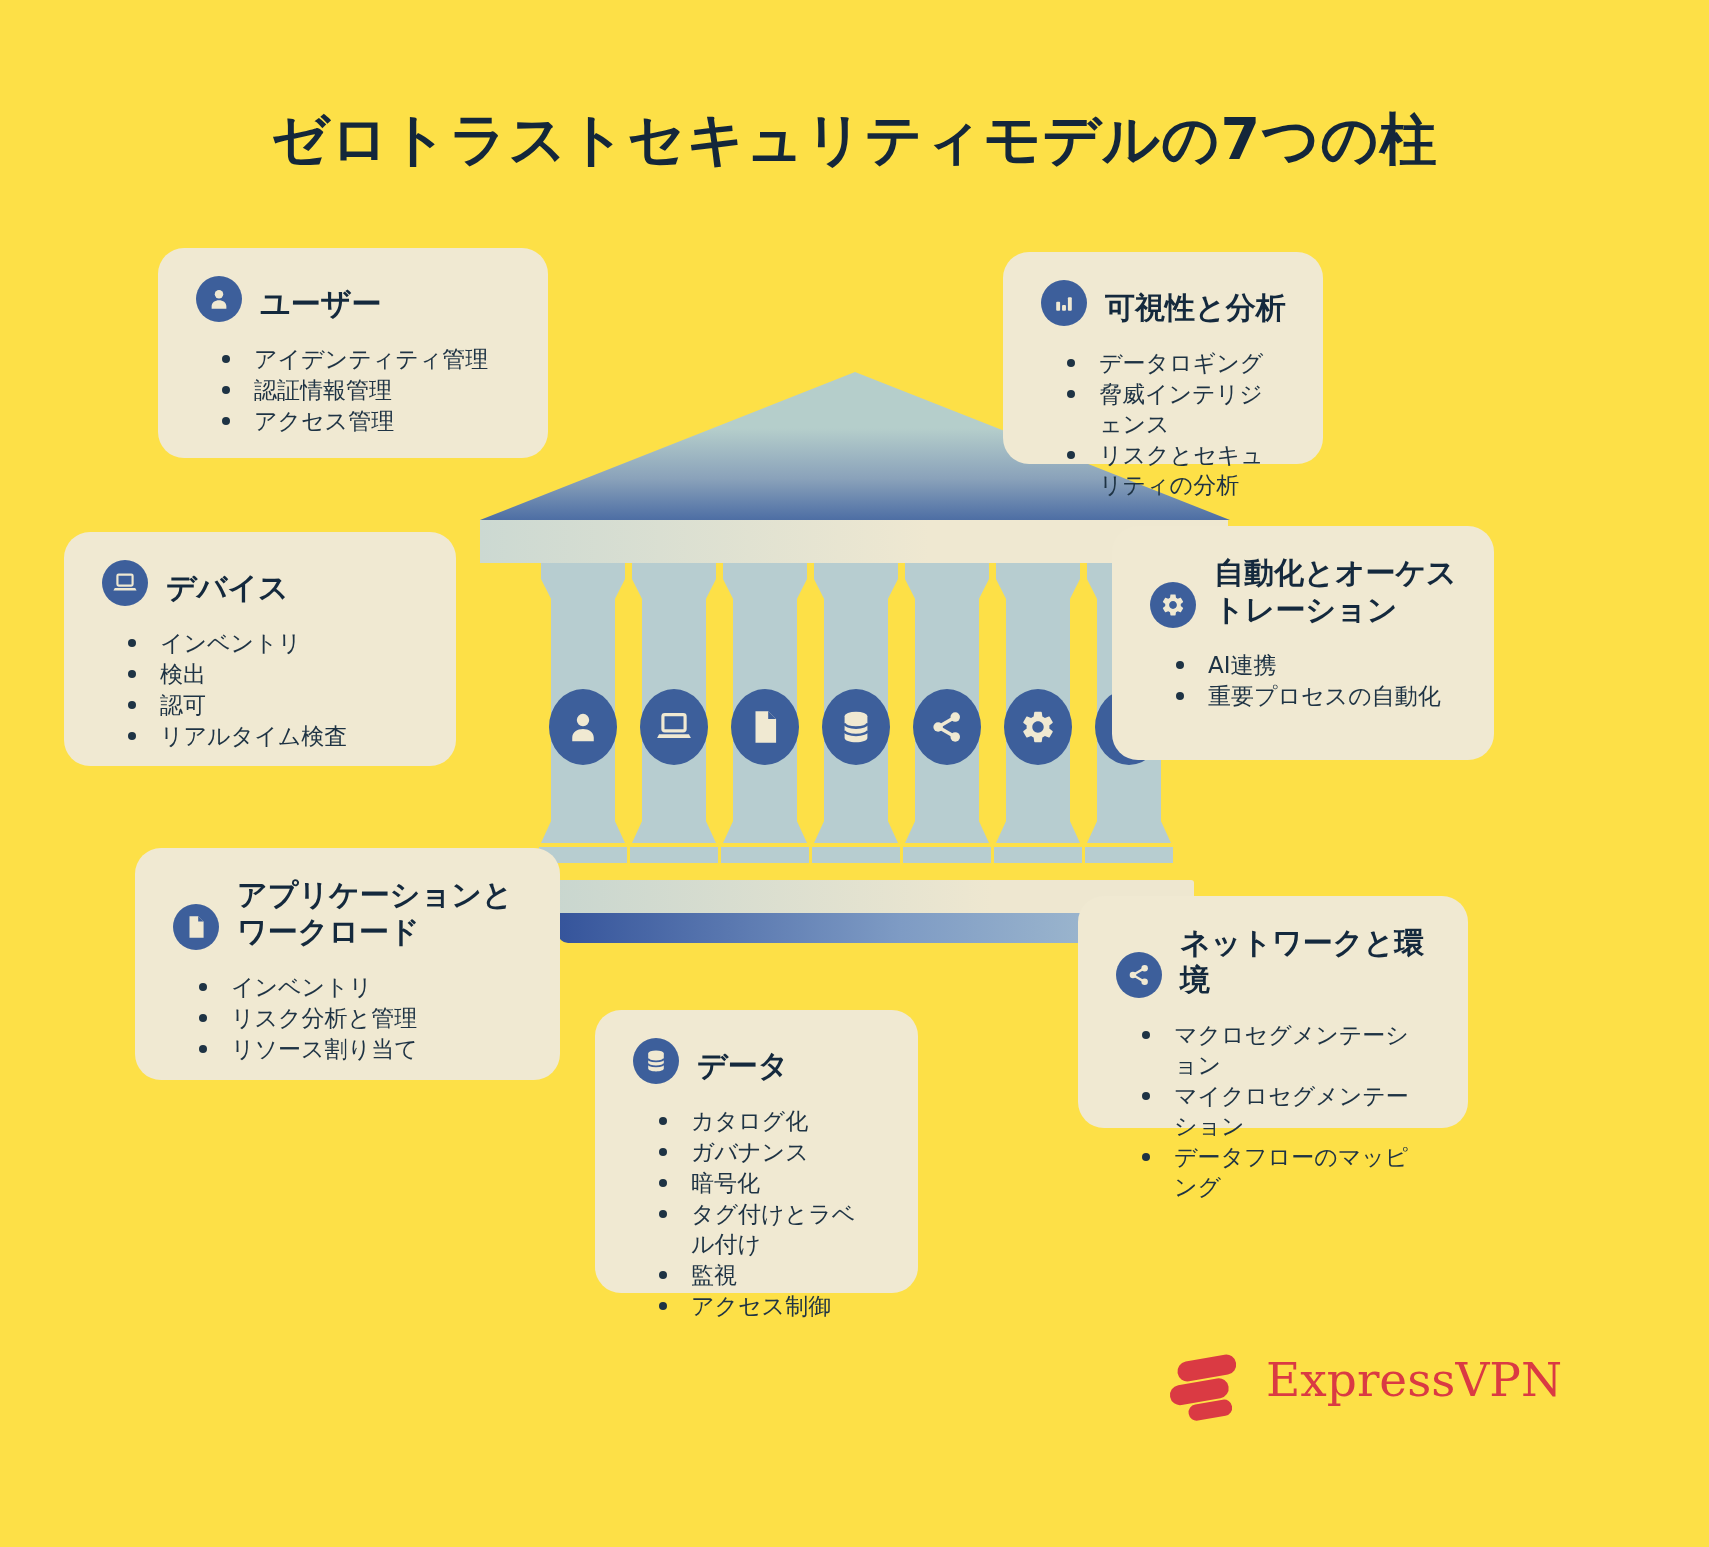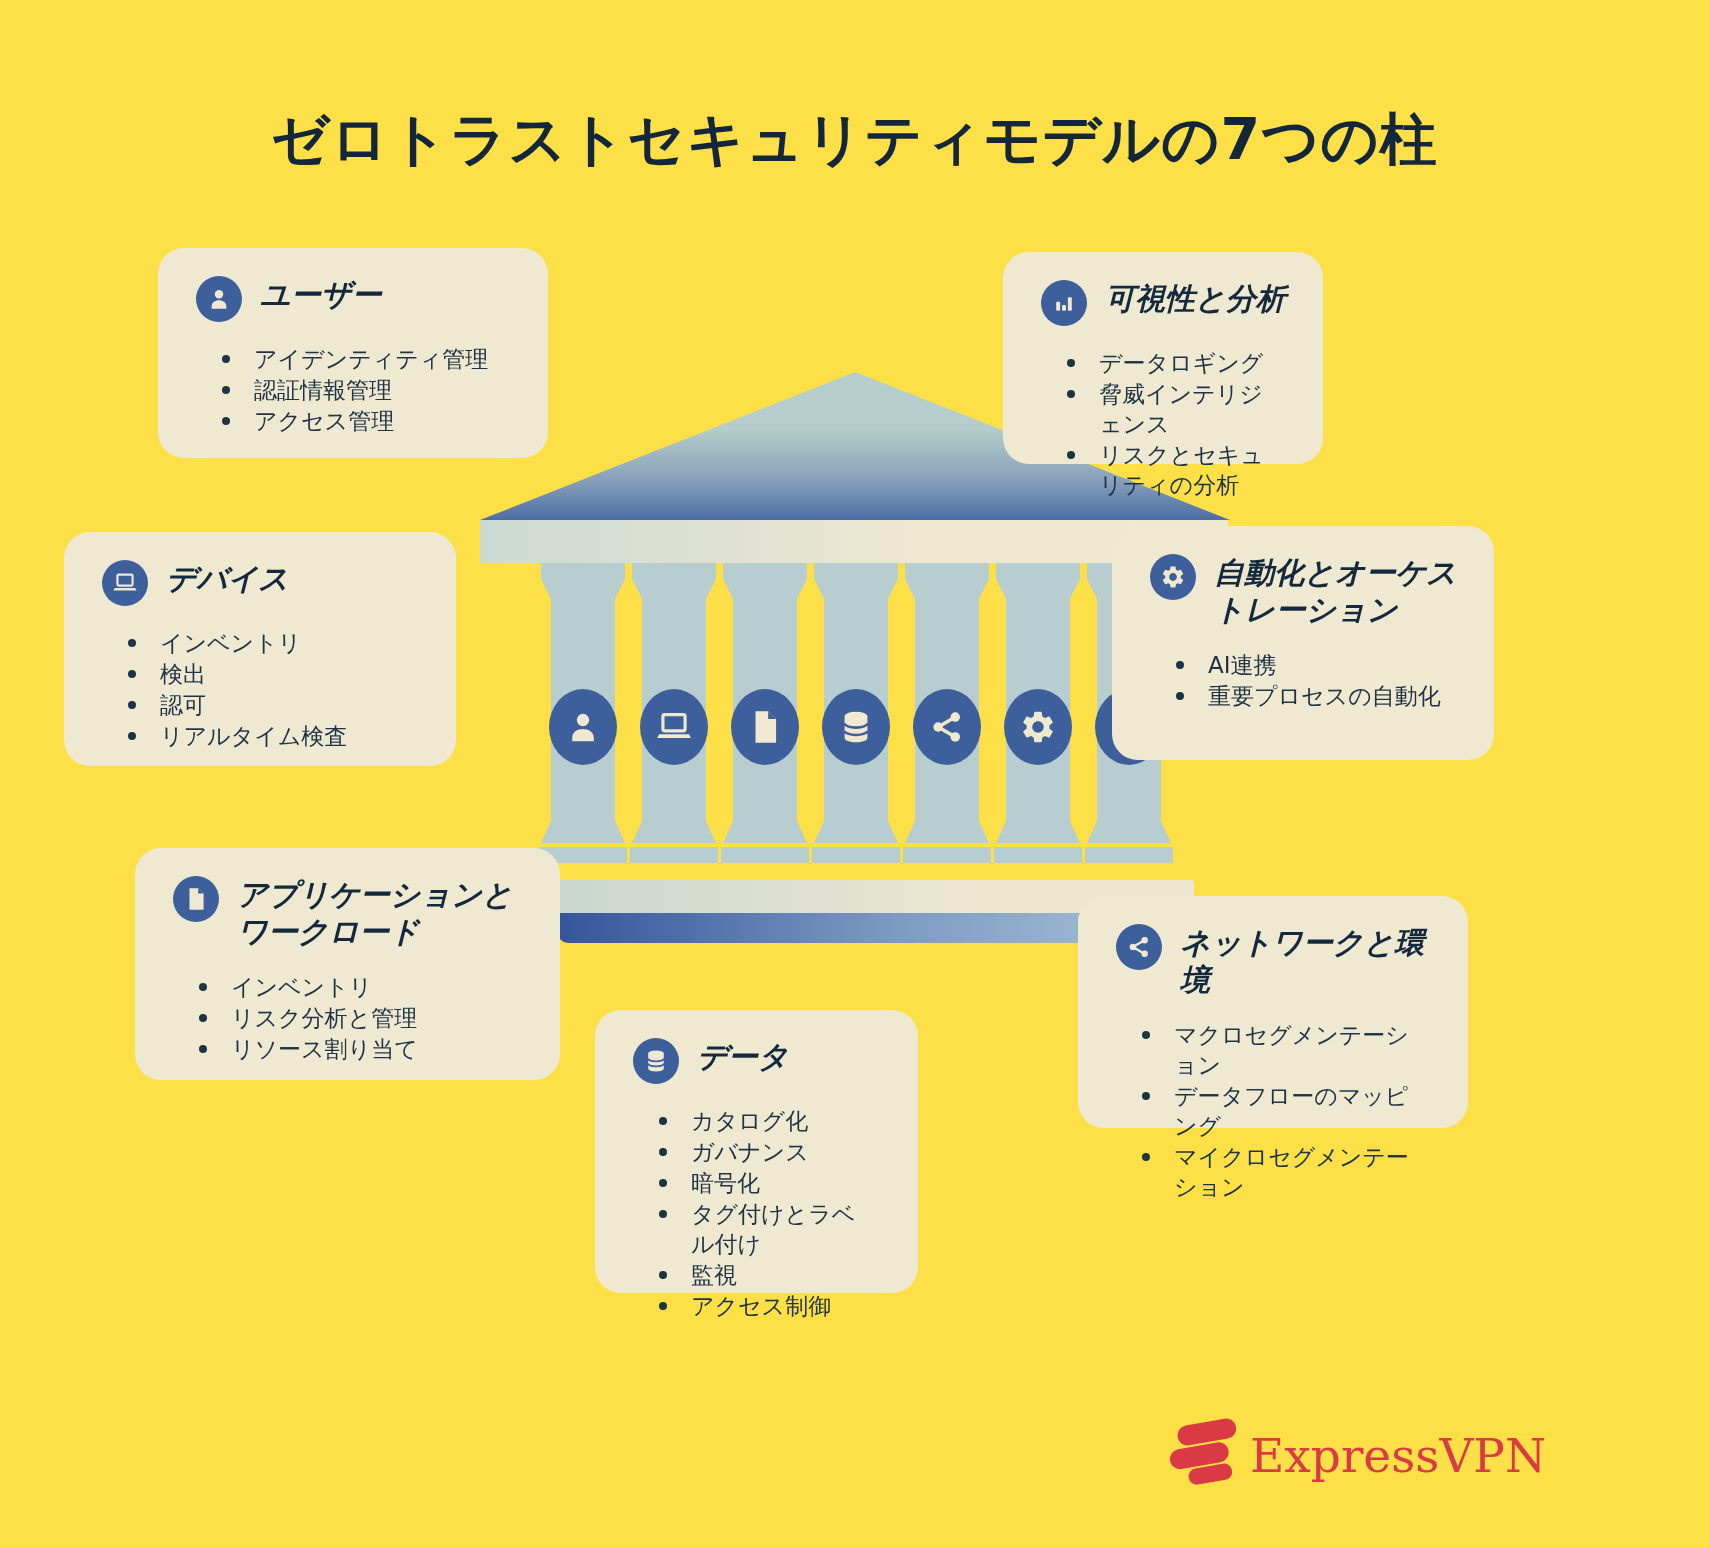--- a/index.html
+++ b/index.html
@@ -42,34 +42,34 @@
   .base-band{
     position:absolute;left:558px;top:913px;width:622px;height:30px;
     background:linear-gradient(90deg,#35549b 0%,#7e9bc4 55%,#a9c2d2 100%);
     border-radius:0 0 10px 10px;
   }
   
   .card{
     position:absolute;background:#f0e9d2;border-radius:26px;z-index:2;
     padding:28px 30px 24px 38px;box-sizing:border-box;
   }
-  .card-head{display:flex;align-items:flex-start;gap:18px;margin-bottom:22px;font-style:italic;}
+  .card-head{display:flex;align-items:flex-end;gap:18px;margin-bottom:22px;}
   .badge{
     flex:0 0 auto;width:46px;height:46px;border-radius:50%;background:#3d5f9b;
     display:flex;align-items:center;justify-content:center;
   }
   .card-title{
     margin:0;font-size:30px;line-height:37px;font-weight:600;color:#14293d;
   }
   ul.bullets{list-style:none;margin:12px;padding:0 0 0 6px;}
   ul.bullets li{display:flex;align-items:flex-start;margin-bottom:1px;}
   .dot{flex:0 0 auto;width:8px;height:8px;border-radius:50%;background:#1e3344;margin:11px 24px 0 8px;}
   .li-text{font-size:23px;line-height:30px;color:#1e3344;font-weight:500;}
   
-  .brand{position:absolute;left:1162px;top:1416px;display:flex;align-items:center;z-index:3;}
+  .brand{position:absolute;left:1162px;top:1352px;display:flex;align-items:flex-start;gap:16px;z-index:3;}
   .brand-word{font-family:"DejaVu Serif","Liberation Serif",serif;font-size:47px;font-weight:500;color:#da3a43;}
 </style>
 </head>
 <body>
 
 <div id="canvas">
 
   <svg width="0" height="0" style="position:absolute">
     <defs>
       <symbol id="ic-user" viewBox="0 0 24 24">
@@ -336,25 +336,25 @@
         </span>
       <h2 class="card-title">ネットワークと環境</h2>
     </div>
     <ul class="bullets">
       <li>
           <span class="dot"></span>
           <span class="li-text">マクロセグメンテーション</span>
         </li>
       <li>
           <span class="dot"></span>
+          <span class="li-text">マイクロセグメンテーション</span>
+        </li>
+      <li>
+          <span class="dot"></span>
           <span class="li-text">データフローのマッピング</span>
-        </li>
-      <li>
-          <span class="dot"></span>
-          <span class="li-text">マイクロセグメンテーション</span>
         </li>
     </ul>
   </div>
 
   <div class="card" style="left:595px;top:1010px;width:323px;height:283px">
     <div class="card-head">
       <span class="badge">
           <svg width="26" height="26">
             <use href="#ic-database"></use>
           </svg>

